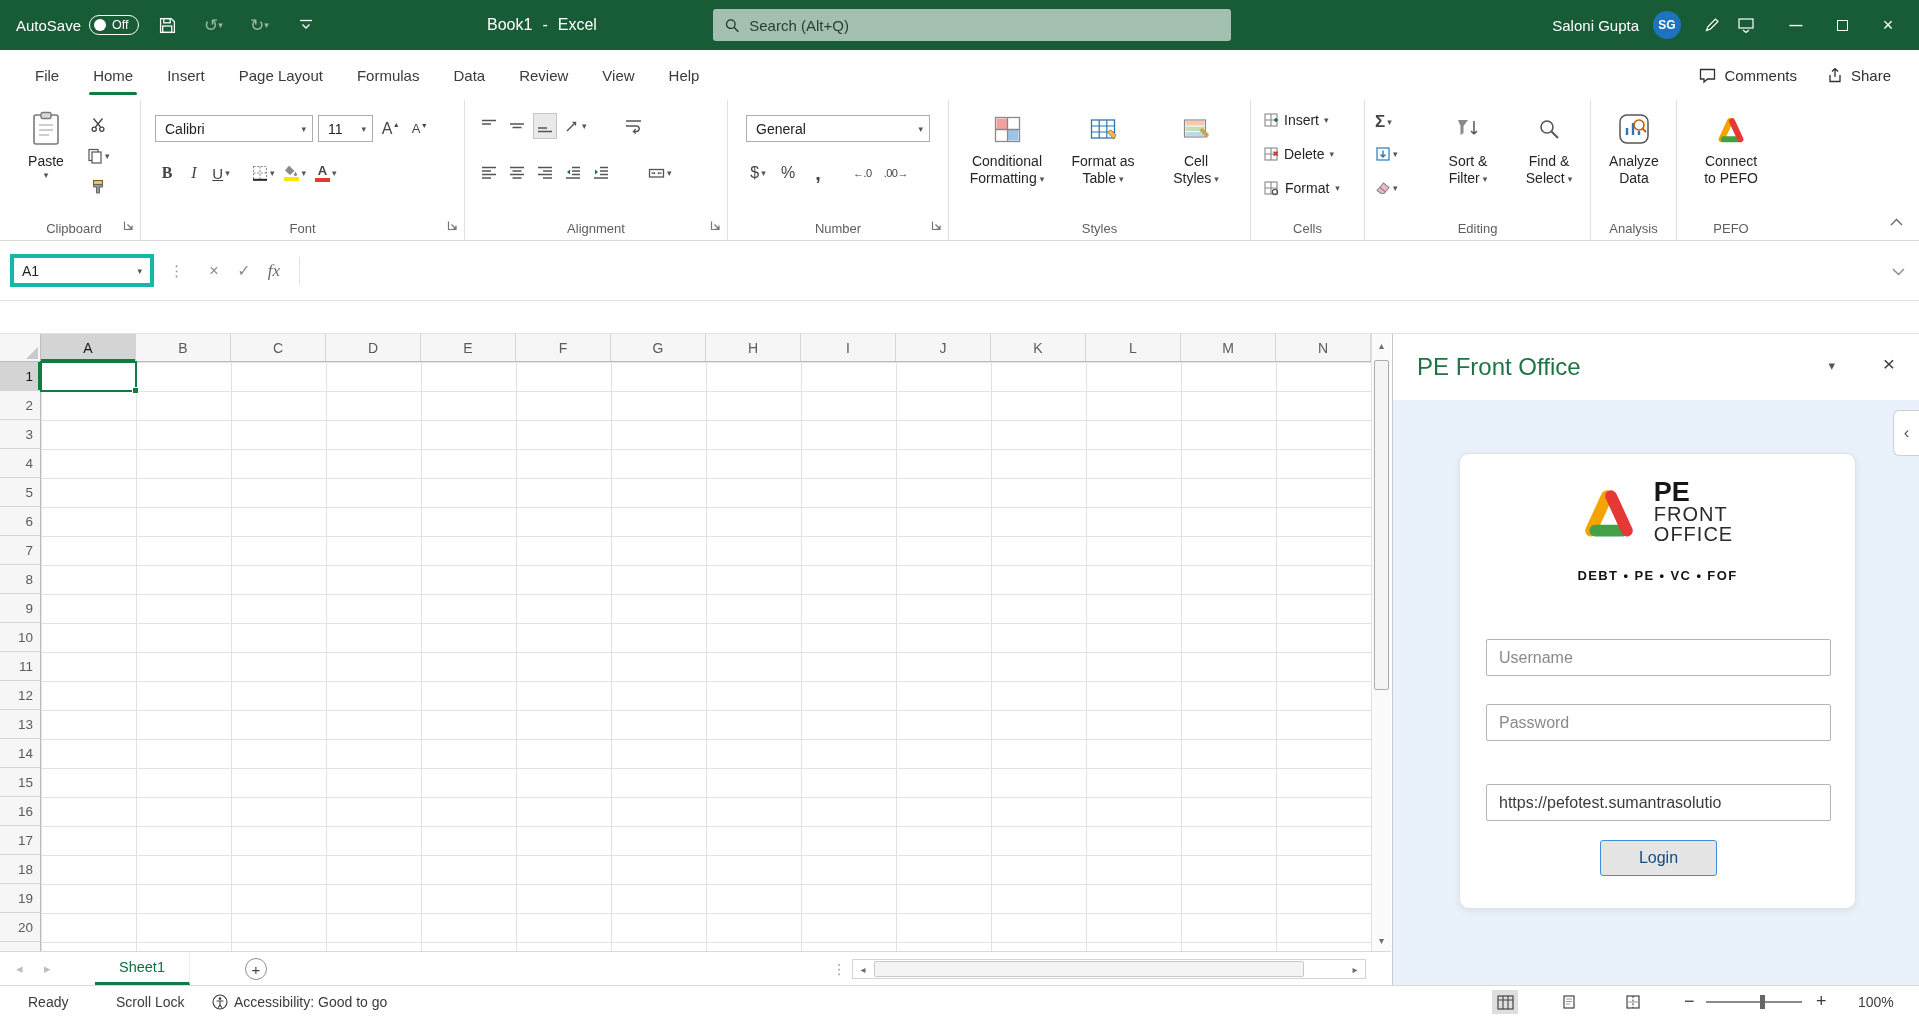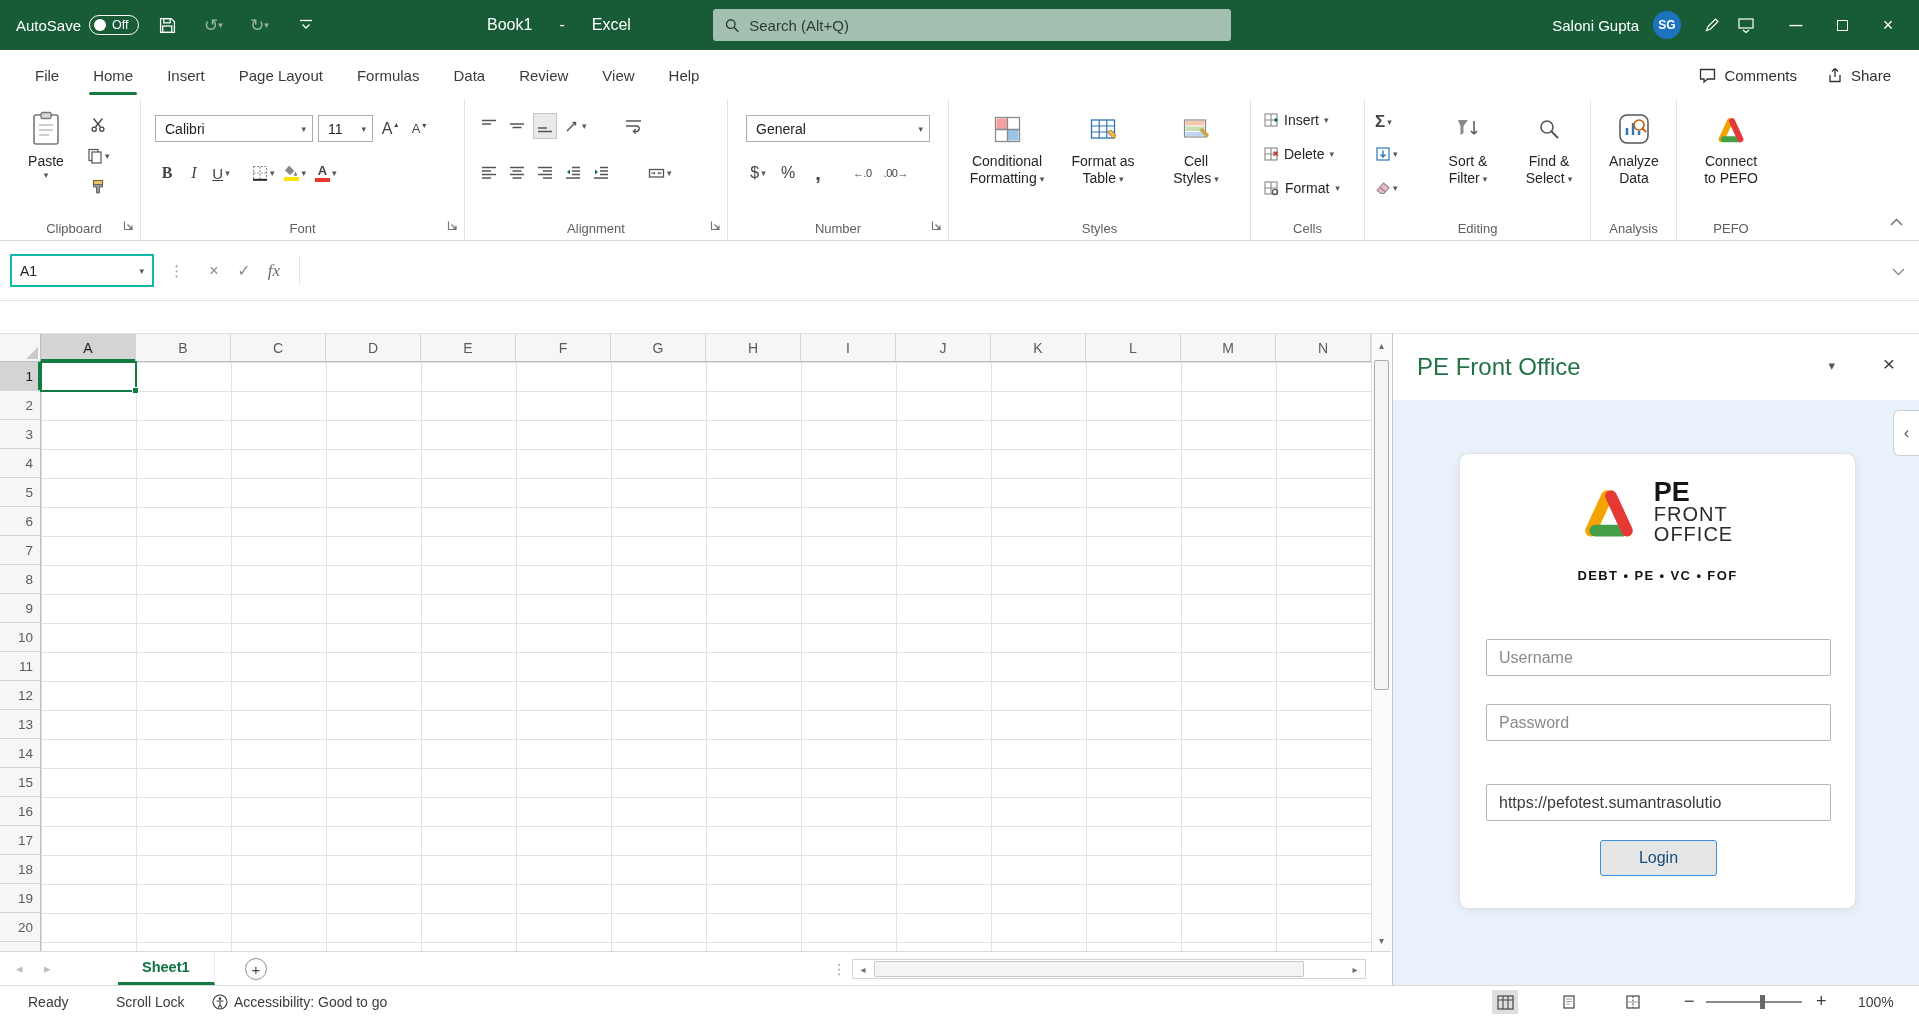--- a/index.html
+++ b/index.html
@@ -7,21 +7,21 @@
 body{font-family:"Liberation Sans",sans-serif;background:#fff;overflow:hidden}
 .app{position:relative;width:1919px;height:1017px;background:#fff;overflow:hidden}
 
 .titlebar{position:absolute;top:0;left:0;right:0;height:50px;background:#185C37;color:#fff;display:flex;align-items:center;font-size:15px}
 .tb-left{display:flex;align-items:center;gap:12px;padding-left:16px}
 .autosave{display:flex;align-items:center;gap:8px}
 .toggle{display:flex;align-items:center;gap:6px;border:1px solid #fff;border-radius:10px;height:20px;padding:0 9px 0 4px;font-size:12.5px}
 .knob{width:12px;height:12px;border-radius:50%;background:#fff}
 .tb-btn{width:34px;height:34px;display:flex;align-items:center;justify-content:center;font-size:17px}
 .dim{opacity:.55}
-.doc-title{position:absolute;left:487px;top:0;height:50px;display:flex;align-items:center;gap:27px;font-size:16px}
+.doc-title{position:absolute;left:487px;top:0;height:50px;display:flex;align-items:center;gap:10px;font-size:16px}
 .search{position:absolute;left:713px;top:9px;width:518px;height:32px;background:#A3BFAF;border-radius:3px;display:flex;align-items:center;padding:0 12px;gap:10px}
 .search input{border:0;background:transparent;outline:0;font-size:15px;color:#1f3329;width:100%;font-family:inherit}
 .search input::placeholder{color:#233830;opacity:.95}
 .tb-right{position:absolute;right:8px;top:0;height:50px;display:flex;align-items:center}
 .avatar{width:28px;height:28px;border-radius:50%;background:#1E73BE;color:#fff;font-size:12px;display:flex;align-items:center;justify-content:center;font-weight:700}
 .winbtn{width:46px;height:50px;display:flex;align-items:center;justify-content:center;font-size:18px}
 .maxico{width:11px;height:11px;border:1.5px solid #fff}
 
 .tabrow{position:absolute;top:50px;left:0;right:0;height:50px;background:#fff;display:flex;align-items:center;padding-left:18px;font-size:15px;color:#3b3b3b}
 .tab{padding:0 17px;height:100%;display:flex;align-items:center;position:relative}
@@ -38,21 +38,21 @@
 .chev{font-size:9px;color:#555;line-height:10px}
 .srow{position:absolute;display:flex;align-items:center}
 .sbtn{height:26px;min-width:24px;display:flex;align-items:center;justify-content:center;gap:2px;padding:0 3px;color:#444}
 .sbtn.on{background:#E9E9E9;border:1px solid #C6C6C6}
 .combo{display:flex;align-items:center;border:1px solid #ACACAC;background:#fff;height:27px;font-size:14px;color:#222;padding:0 6px 0 9px}
 .combo .chev{margin-left:auto;padding-left:6px}
 .colbar{display:block;width:15px;height:4px;margin-top:1px}
 .vstack{display:flex;flex-direction:column;gap:5px}
 
 .fbar{position:absolute;top:241px;left:0;right:0;height:60px;background:#fff;border-bottom:1px solid #E3E3E3;display:flex;align-items:center;padding-left:10px}
-.namebox{width:144px;height:33px;border:2px solid #14b8a6;display:flex;align-items:center;padding:0 8px;font-size:14px;color:#222}
+.namebox{width:144px;height:33px;border:4px solid #14b8a6;display:flex;align-items:center;padding:0 8px;font-size:14px;color:#222}
 .namebox .chev{margin-left:auto}
 .dots{margin:0 15px;color:#9a9a9a;font-size:15px}
 .fbtn{width:30px;display:flex;justify-content:center;color:#8a8a8a;font-size:16px}
 .fxi{font-family:"Liberation Serif",serif;font-style:italic;color:#6a6a6a;font-size:17px}
 .fdiv{width:1px;height:28px;background:#E3E3E3;margin:0 10px}
 .finput{flex:1;height:34px;border:0;outline:0;font-size:15px;font-family:inherit}
 
 .hsep{position:absolute;left:0;top:333px;width:1919px;height:1px;background:#E1E1E1}
 .corner{position:absolute;left:0;top:334px;width:41px;height:28px;background:#F6F6F6;border-right:1px solid #BDBDBD;border-bottom:1px solid #BDBDBD}
 .corner::after{content:"";position:absolute;right:2px;bottom:2px;border-left:12px solid transparent;border-bottom:12px solid #C9C9C9}
@@ -64,21 +64,21 @@
 .row-h.sel{background:#D4D4D4;color:#161616;box-shadow:inset -2px 0 0 #107C41}
 .cellsbg{position:absolute;left:41px;top:362px;width:1330px;height:589px;background-image:linear-gradient(to right,#E2E2E2 1px,transparent 1px),linear-gradient(to bottom,#E2E2E2 1px,transparent 1px);background-size:95px 29px}
 .acell{position:absolute;left:40px;top:361px;width:97px;height:31px;border:2px solid #107C41;background:#fff}
 .fillh{position:absolute;right:-4px;bottom:-4px;width:7px;height:7px;background:#107C41;border:1px solid #fff}
 .vscroll{position:absolute;left:1371px;top:334px;width:20px;height:617px;background:#FBFBFB;border-left:1px solid #E0E0E0}
 .varrow{position:absolute;left:0;width:19px;height:22px;display:flex;align-items:center;justify-content:center;color:#6d6d6d;font-size:10px}
 .vthumb{position:absolute;left:2px;top:26px;width:15px;height:330px;background:#F4F4F4;border:1px solid #ABABAB;border-radius:2px}
 
 .sheetbar{position:absolute;left:0;top:951px;width:1391px;height:34px;background:#fff;border-top:1px solid #D9D9D9}
 .snav{position:absolute;top:0;height:33px;display:flex;align-items:center;font-size:13px}
-.stab{position:absolute;left:118px;top:0;height:33px;display:flex;align-items:center;padding:0 24px;color:#0E7041;font-weight:700;font-size:14.5px;border-bottom:3px solid #107C41;background:#fff;border-right:1px solid #ECECEC}
+.stab{position:absolute;left:95px;top:0;height:33px;display:flex;align-items:center;padding:0 24px;color:#0E7041;font-weight:400;font-size:14.5px;border-bottom:3px solid #107C41;background:#fff;border-right:1px solid #ECECEC}
 .addsheet{position:absolute;left:245px;top:6px;width:22px;height:22px;border:1px solid #8f8f8f;border-radius:50%;display:flex;align-items:center;justify-content:center;color:#444;font-size:15px;line-height:15px}
 .hscroll{position:absolute;left:852px;top:7px;width:514px;height:20px;border:1px solid #D4D4D4;background:#fff}
 .hs-arrow{position:absolute;top:0;width:20px;height:18px;display:flex;align-items:center;justify-content:center;color:#6d6d6d;font-size:10px}
 .hthumb{position:absolute;left:21px;top:1px;width:430px;height:16px;background:#F4F4F4;border:1px solid #C9C9C9;border-radius:2px}
 
 .statusbar{position:absolute;left:0;top:985px;width:1919px;height:32px;background:#FFF;border-top:1px solid #D9D9D9;font-size:14px;color:#3b3b3b}
 .sb-item{position:absolute;top:0;height:31px;display:flex;align-items:center;gap:6px}
 .viewbtn{position:absolute;top:4px;width:26px;height:24px;display:flex;align-items:center;justify-content:center}
 .viewbtn.on{background:#DEDEDE}
 .zoomtrack{position:absolute;left:1706px;top:15px;width:96px;height:2px;background:#8a8a8a}

